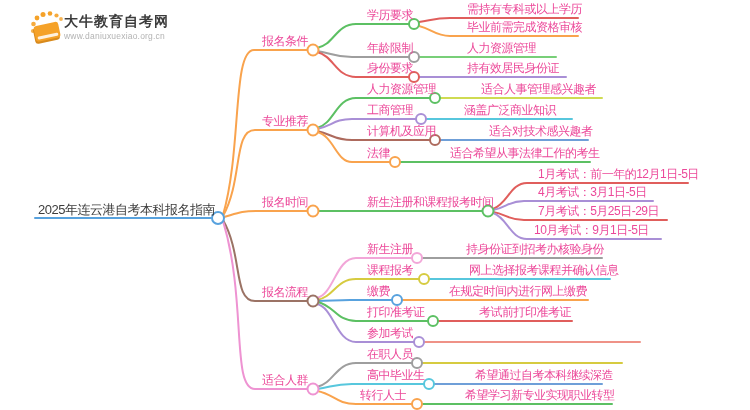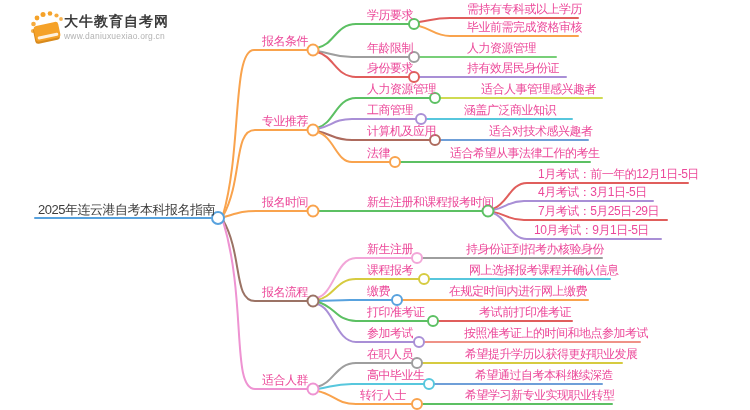--- a/index.html
+++ b/index.html
@@ -158,18 +158,16 @@
   <div class="lbl" style="left:489px;top:124px">适合对技术感兴趣者</div>
   <div class="lbl" style="left:450px;top:146px">适合希望从事法律工作的考生</div>
   <div class="lbl" style="left:538px;top:167px">1月考试：前一年的12月1日-5日</div>
   <div class="lbl" style="left:538px;top:185px">4月考试：3月1日-5日</div>
   <div class="lbl" style="left:538px;top:204px">7月考试：5月25日-29日</div>
   <div class="lbl" style="left:534px;top:223px">10月考试：9月1日-5日</div>
   <div class="lbl" style="left:466px;top:242px">持身份证到招考办核验身份</div>
   <div class="lbl" style="left:469px;top:263px">网上选择报考课程并确认信息</div>
   <div class="lbl" style="left:449px;top:284px">在规定时间内进行网上缴费</div>
   <div class="lbl" style="left:479px;top:305px">考试前打印准考证</div>
-  <div class="lbl" style="left:464px;top:326px">按照准考证上的时间和地点参加考试</div>
-  <div class="lbl" style="left:465px;top:347px">希望提升学历以获得更好职业发展</div>
   <div class="lbl" style="left:475px;top:368px">希望通过自考本科继续深造</div>
   <div class="lbl" style="left:465px;top:388px">希望学习新专业实现职业转型</div>
 
 </div>
 
 </body></html>

